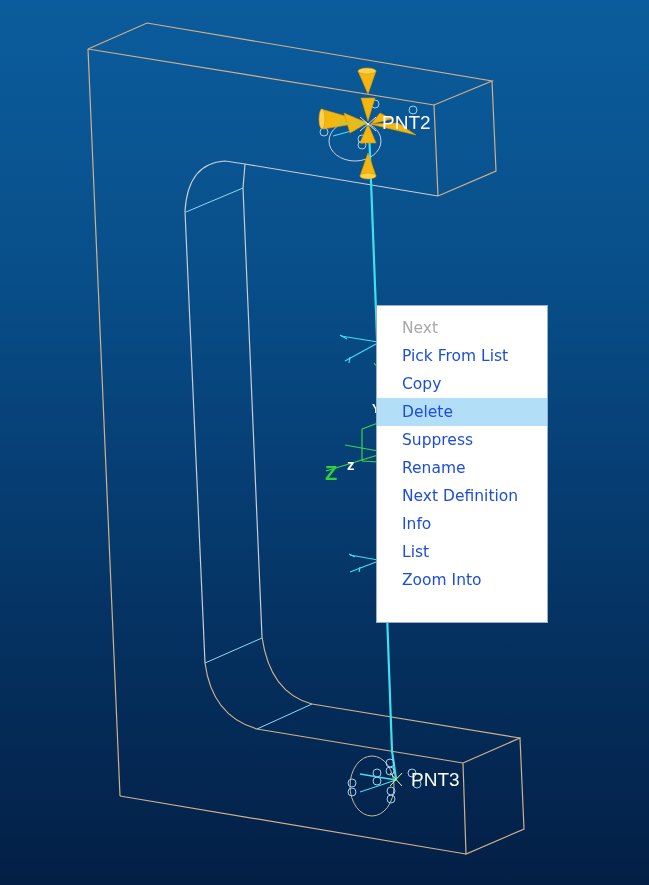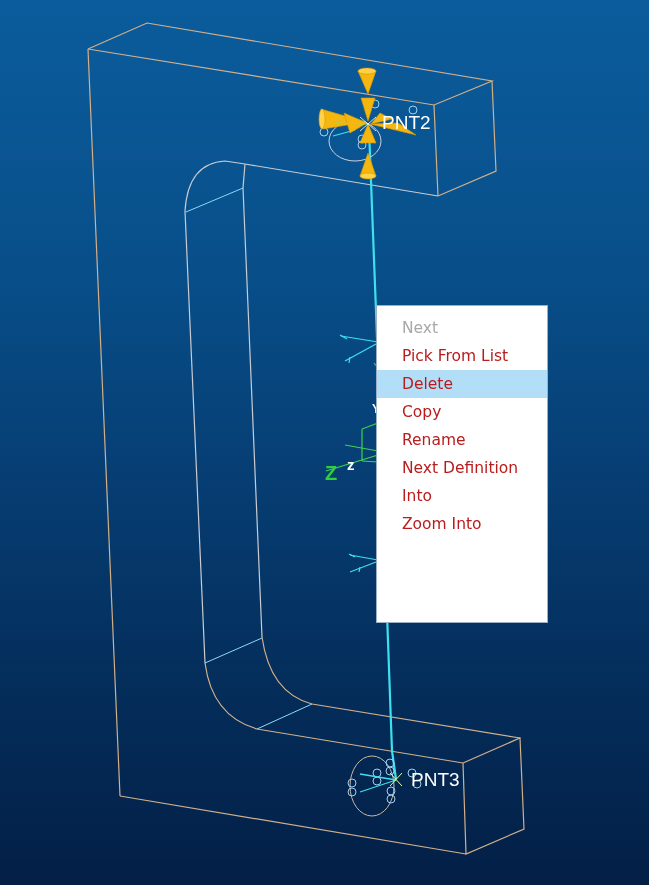--- a/index.html
+++ b/index.html
@@ -15,21 +15,21 @@
     font-size:19px; line-height:19px; letter-spacing:0px;
   }
   .axis-label { position:absolute; font-family:"Liberation Sans", sans-serif; font-weight:bold; }
   #context-menu {
     position:absolute; left:376px; top:305px; width:172px; height:318px;
     background:#ffffff; border:1px solid #9ab0c8; box-sizing:border-box;
     padding-top:8px;
   }
   .menu-item {
     height:28px; line-height:28px; padding-left:25px;
-    font-family:"DejaVu Sans", sans-serif; font-size:15.5px; color:#b91c1c;
+    font-family:"DejaVu Sans", sans-serif; font-size:15.5px; color:#1d4ed8;
     cursor:default; white-space:nowrap;
   }
   .menu-item.disabled { color:#a8a8a8; }
   .menu-item.highlighted { background:#b3def8; }
 </style>
 </head>
 <body>
 
 <div id="viewport">
   <svg width="649" height="885" viewBox="0 0 649 885">
@@ -147,19 +147,21 @@
   <span class="pnt-label" style="left:411px; top:759px;">PNT3</span>
 
   <span class="axis-label" style="left:325px; top:451px; font-size:20px; color:#2fd03a;">Z</span>
   <span class="axis-label" style="left:347px; top:445px; font-size:15px; color:#ffffff;">z</span>
   <span class="axis-label" style="left:372px; top:391px; font-size:12px; color:#ffffff;">Y</span>
 </div>
 
 <div id="context-menu">
   <div class="menu-item disabled">Next</div>
   <div class="menu-item">Pick From List</div>
+  <div class="menu-item">Copy</div>
   <div class="menu-item highlighted">Delete</div>
-  <div class="menu-item">Copy</div>
+  <div class="menu-item">Suppress</div>
   <div class="menu-item">Rename</div>
   <div class="menu-item">Next Definition</div>
-  <div class="menu-item">Into</div>
+  <div class="menu-item">Info</div>
+  <div class="menu-item">List</div>
   <div class="menu-item">Zoom Into</div>
 </div>
 
 </body></html>

